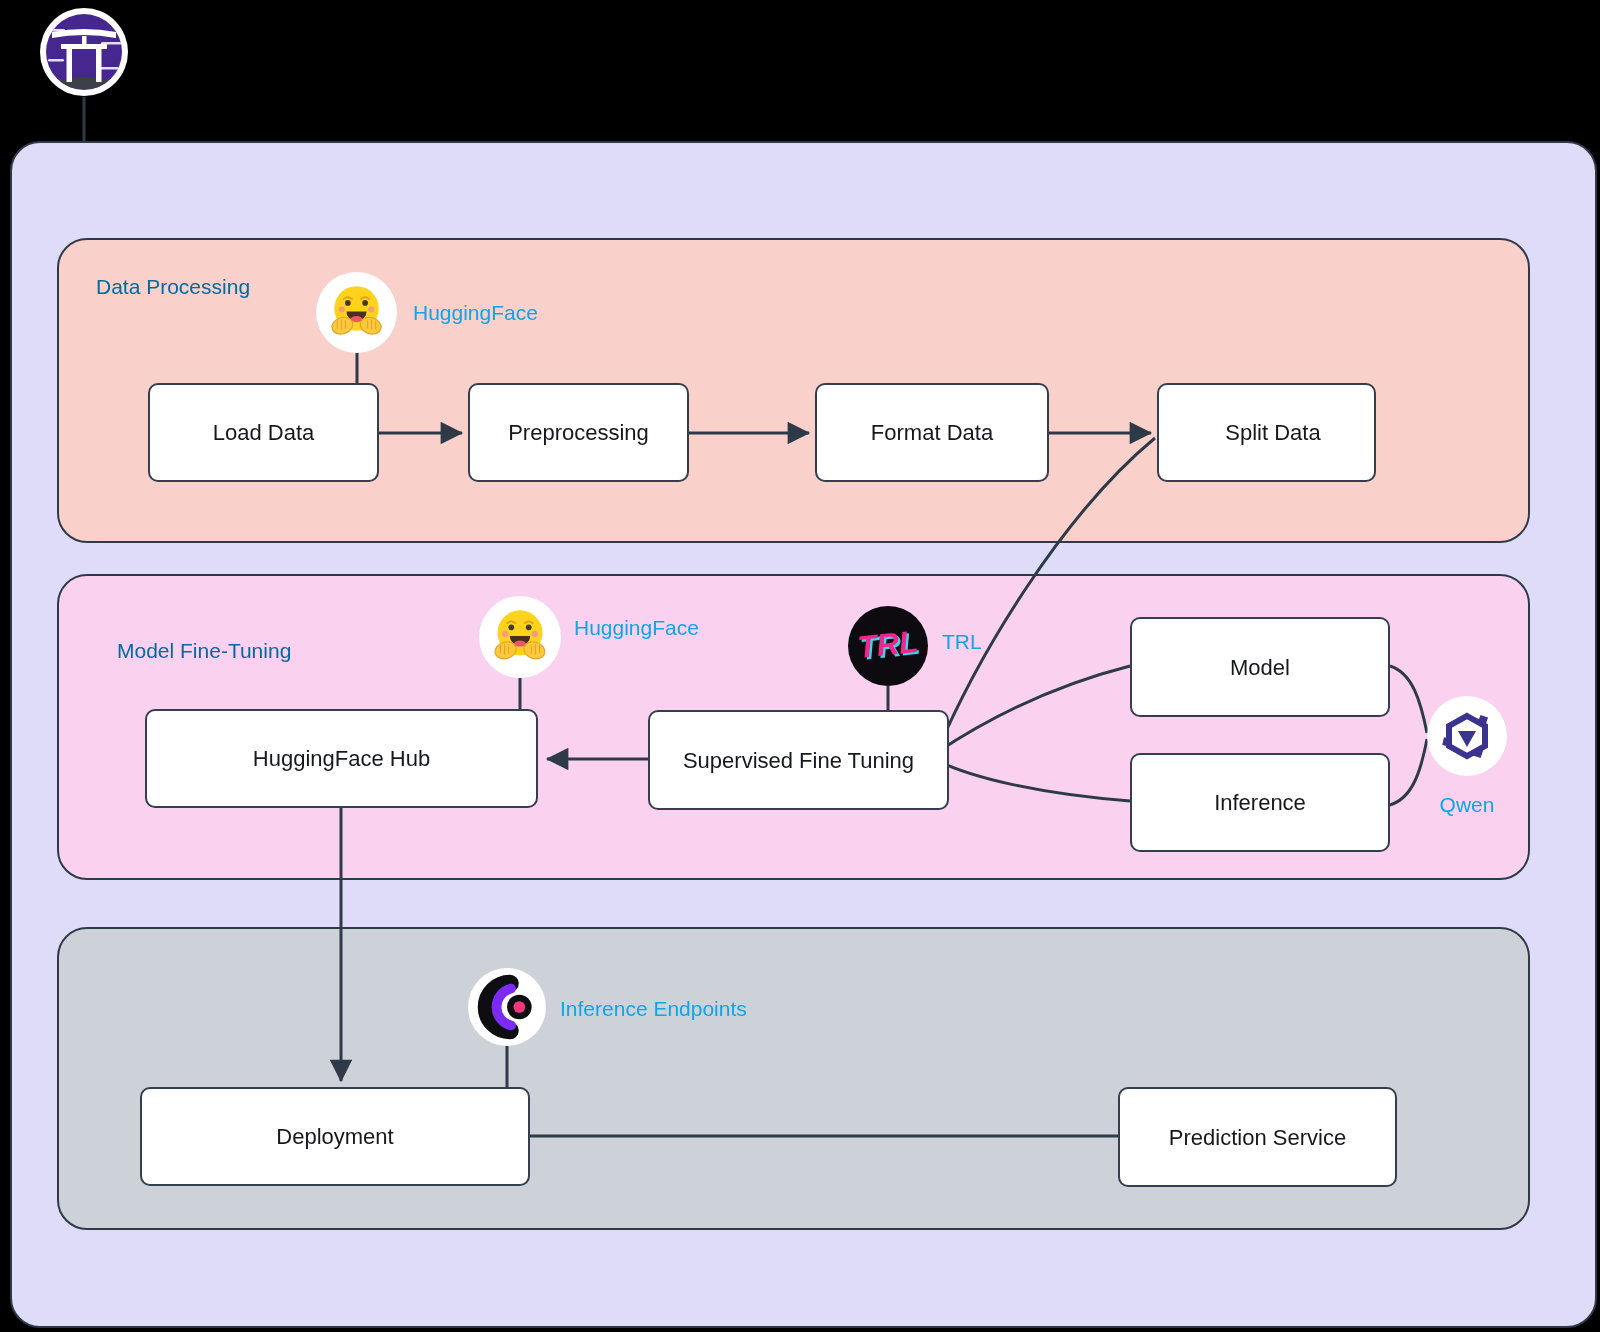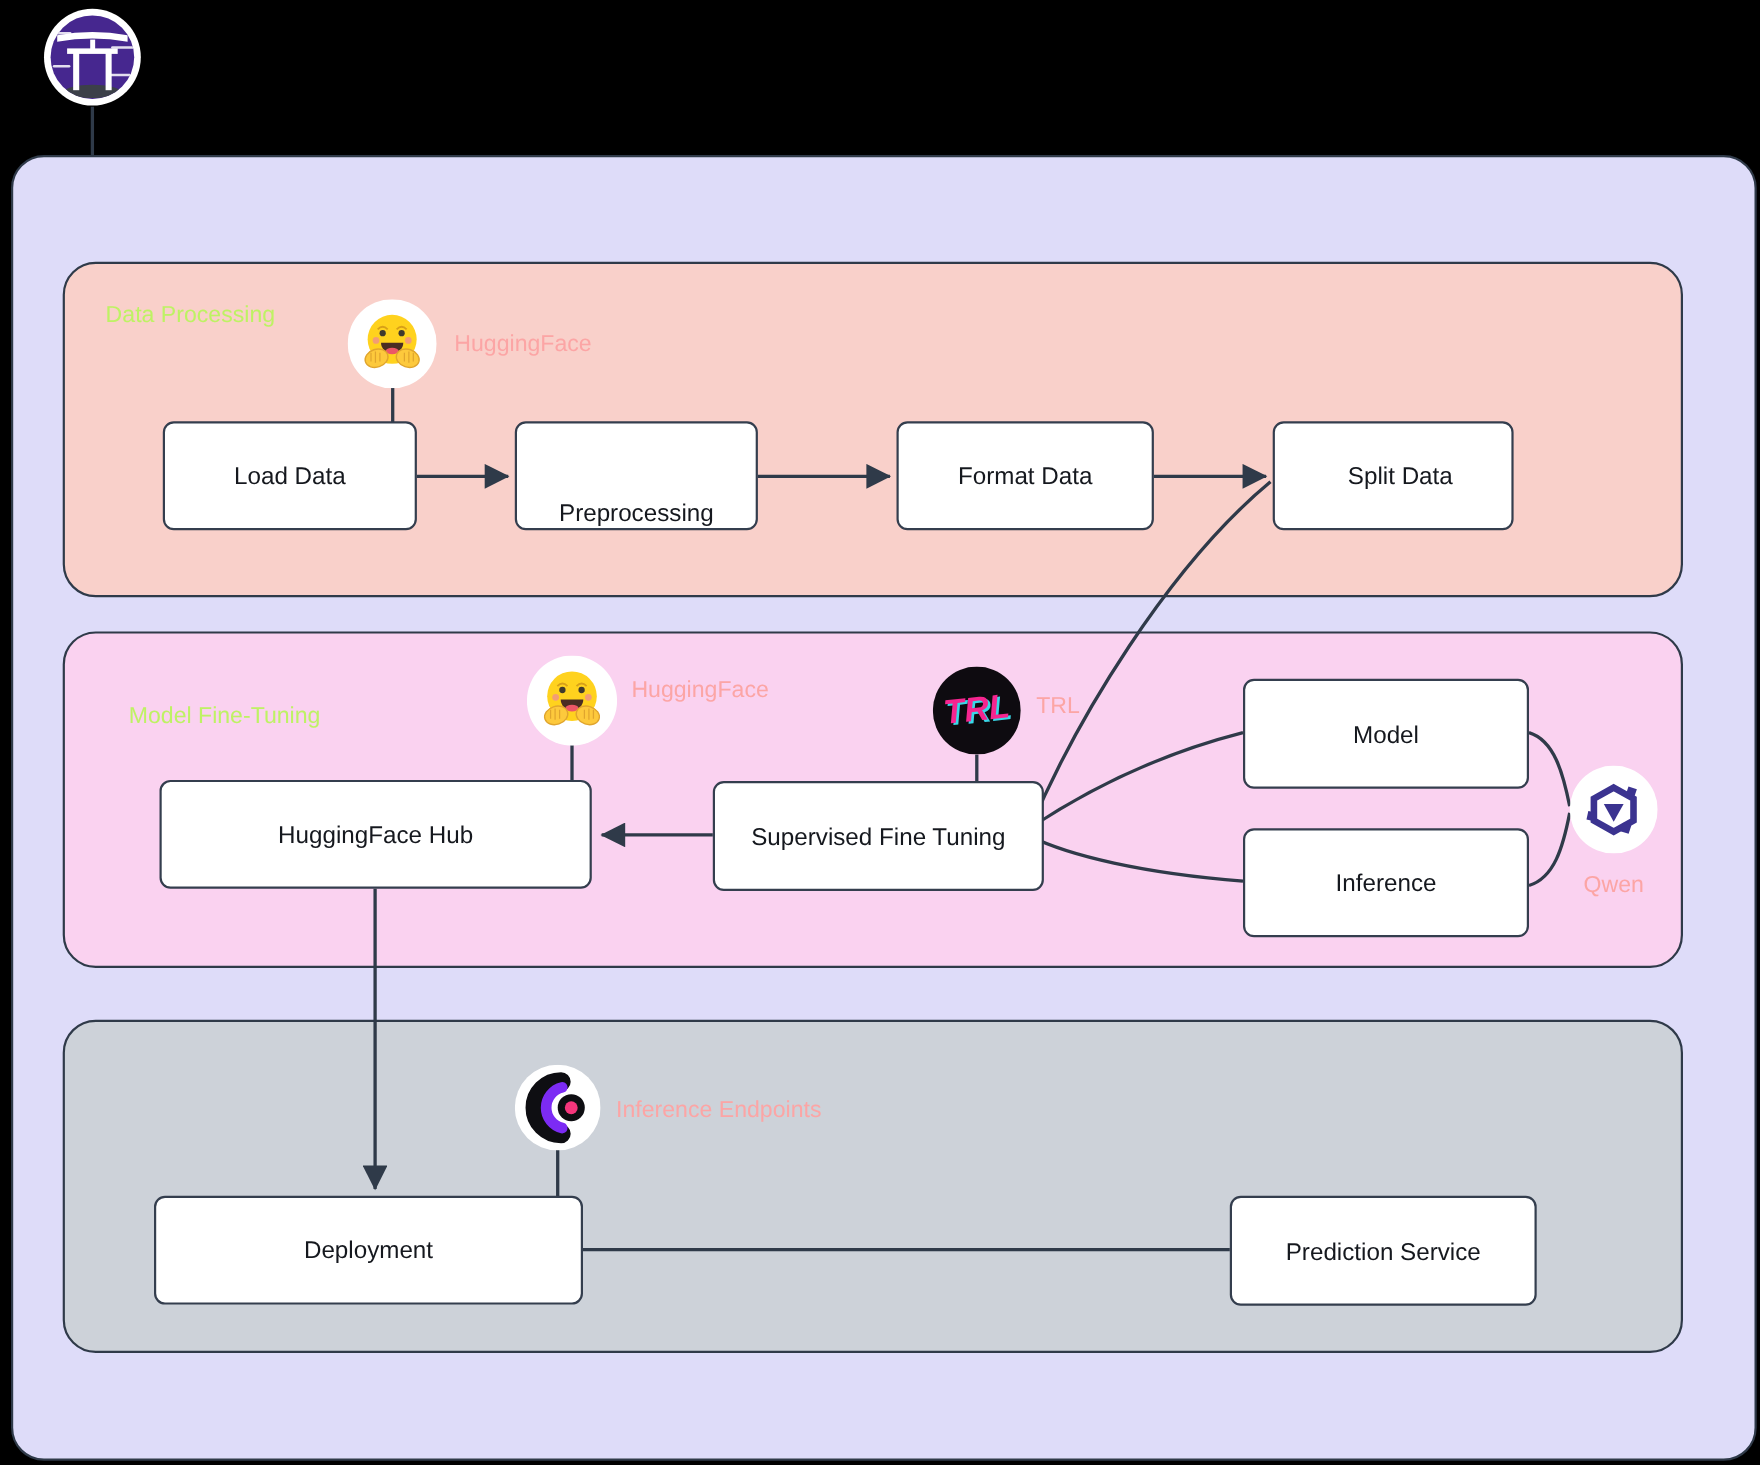--- a/index.html
+++ b/index.html
@@ -6,22 +6,22 @@
   body{width:1600px;height:1332px;position:relative;overflow:hidden;
        font-family:"Liberation Sans",sans-serif;color:#15181e;}
   .stage{position:absolute;left:0;top:0;width:1600px;height:1332px;}
   .container-panel{position:absolute;left:10px;top:141px;width:1587px;height:1187px;
        border:2.5px solid #2f3a49;border-radius:30px;box-sizing:border-box;z-index:1;}
   .section{position:absolute;left:57px;width:1473px;border:2.5px solid #2f3a49;
        border-radius:30px;box-sizing:border-box;z-index:2;}
   .sec-data{top:238px;height:305px;}
   .sec-tune{top:574px;height:306px;}
   .sec-deploy{top:927px;height:303px;}
-  .sec-title{position:absolute;font-size:21px;line-height:28px;z-index:4;color:#bef264;}
-  .badge-label{position:absolute;font-size:21px;line-height:26px;z-index:4;color:#fca5a5;}
+  .sec-title{position:absolute;font-size:21px;line-height:28px;z-index:4;color:#0369a1;}
+  .badge-label{position:absolute;font-size:21px;line-height:26px;z-index:4;color:#0ea5e9;}
   .node{position:absolute;background:#fff;border:2.4px solid #343e4e;border-radius:10px;
        display:flex;align-items:center;justify-content:center;text-align:center;
        font-size:22px;line-height:27px;z-index:5;box-sizing:border-box;padding:0 18px;}
   .icon{position:absolute;z-index:6;}
   svg.connectors{position:absolute;left:0;top:0;z-index:3;}
 </style>
 </head>
 <body>
 
 <div class="stage">
@@ -103,21 +103,21 @@
         <path d="M21,48 v8 M25,47 v10 M29,48 v8"></path>
         <path d="M51,48 v8 M55,47 v10 M59,48 v8"></path>
       </g>
     </svg>
   </div>
   <div class="badge-label" style="left:413px;top:300px;">HuggingFace</div>
 
   <div class="node" style="left:148px;top:383px;width:231px;height:99px;">
     <span>Load Data</span>
   </div>
-  <div class="node" style="left:468px;top:383px;width:221px;height:99px;align-items:flex-end;">
+  <div class="node" style="left:468px;top:383px;width:221px;height:99px;">
     <span>Preprocessing</span>
   </div>
   <div class="node" style="left:815px;top:383px;width:234px;height:99px;">
     <span>Format Data</span>
   </div>
   <div class="node" style="left:1157px;top:383px;width:219px;height:99px;padding-left:31px;">
     <span>Split Data</span>
   </div>
 
   <div class="sec-title" style="left:117px;top:613px;margin-top:24px;">Model Fine-Tuning</div>

